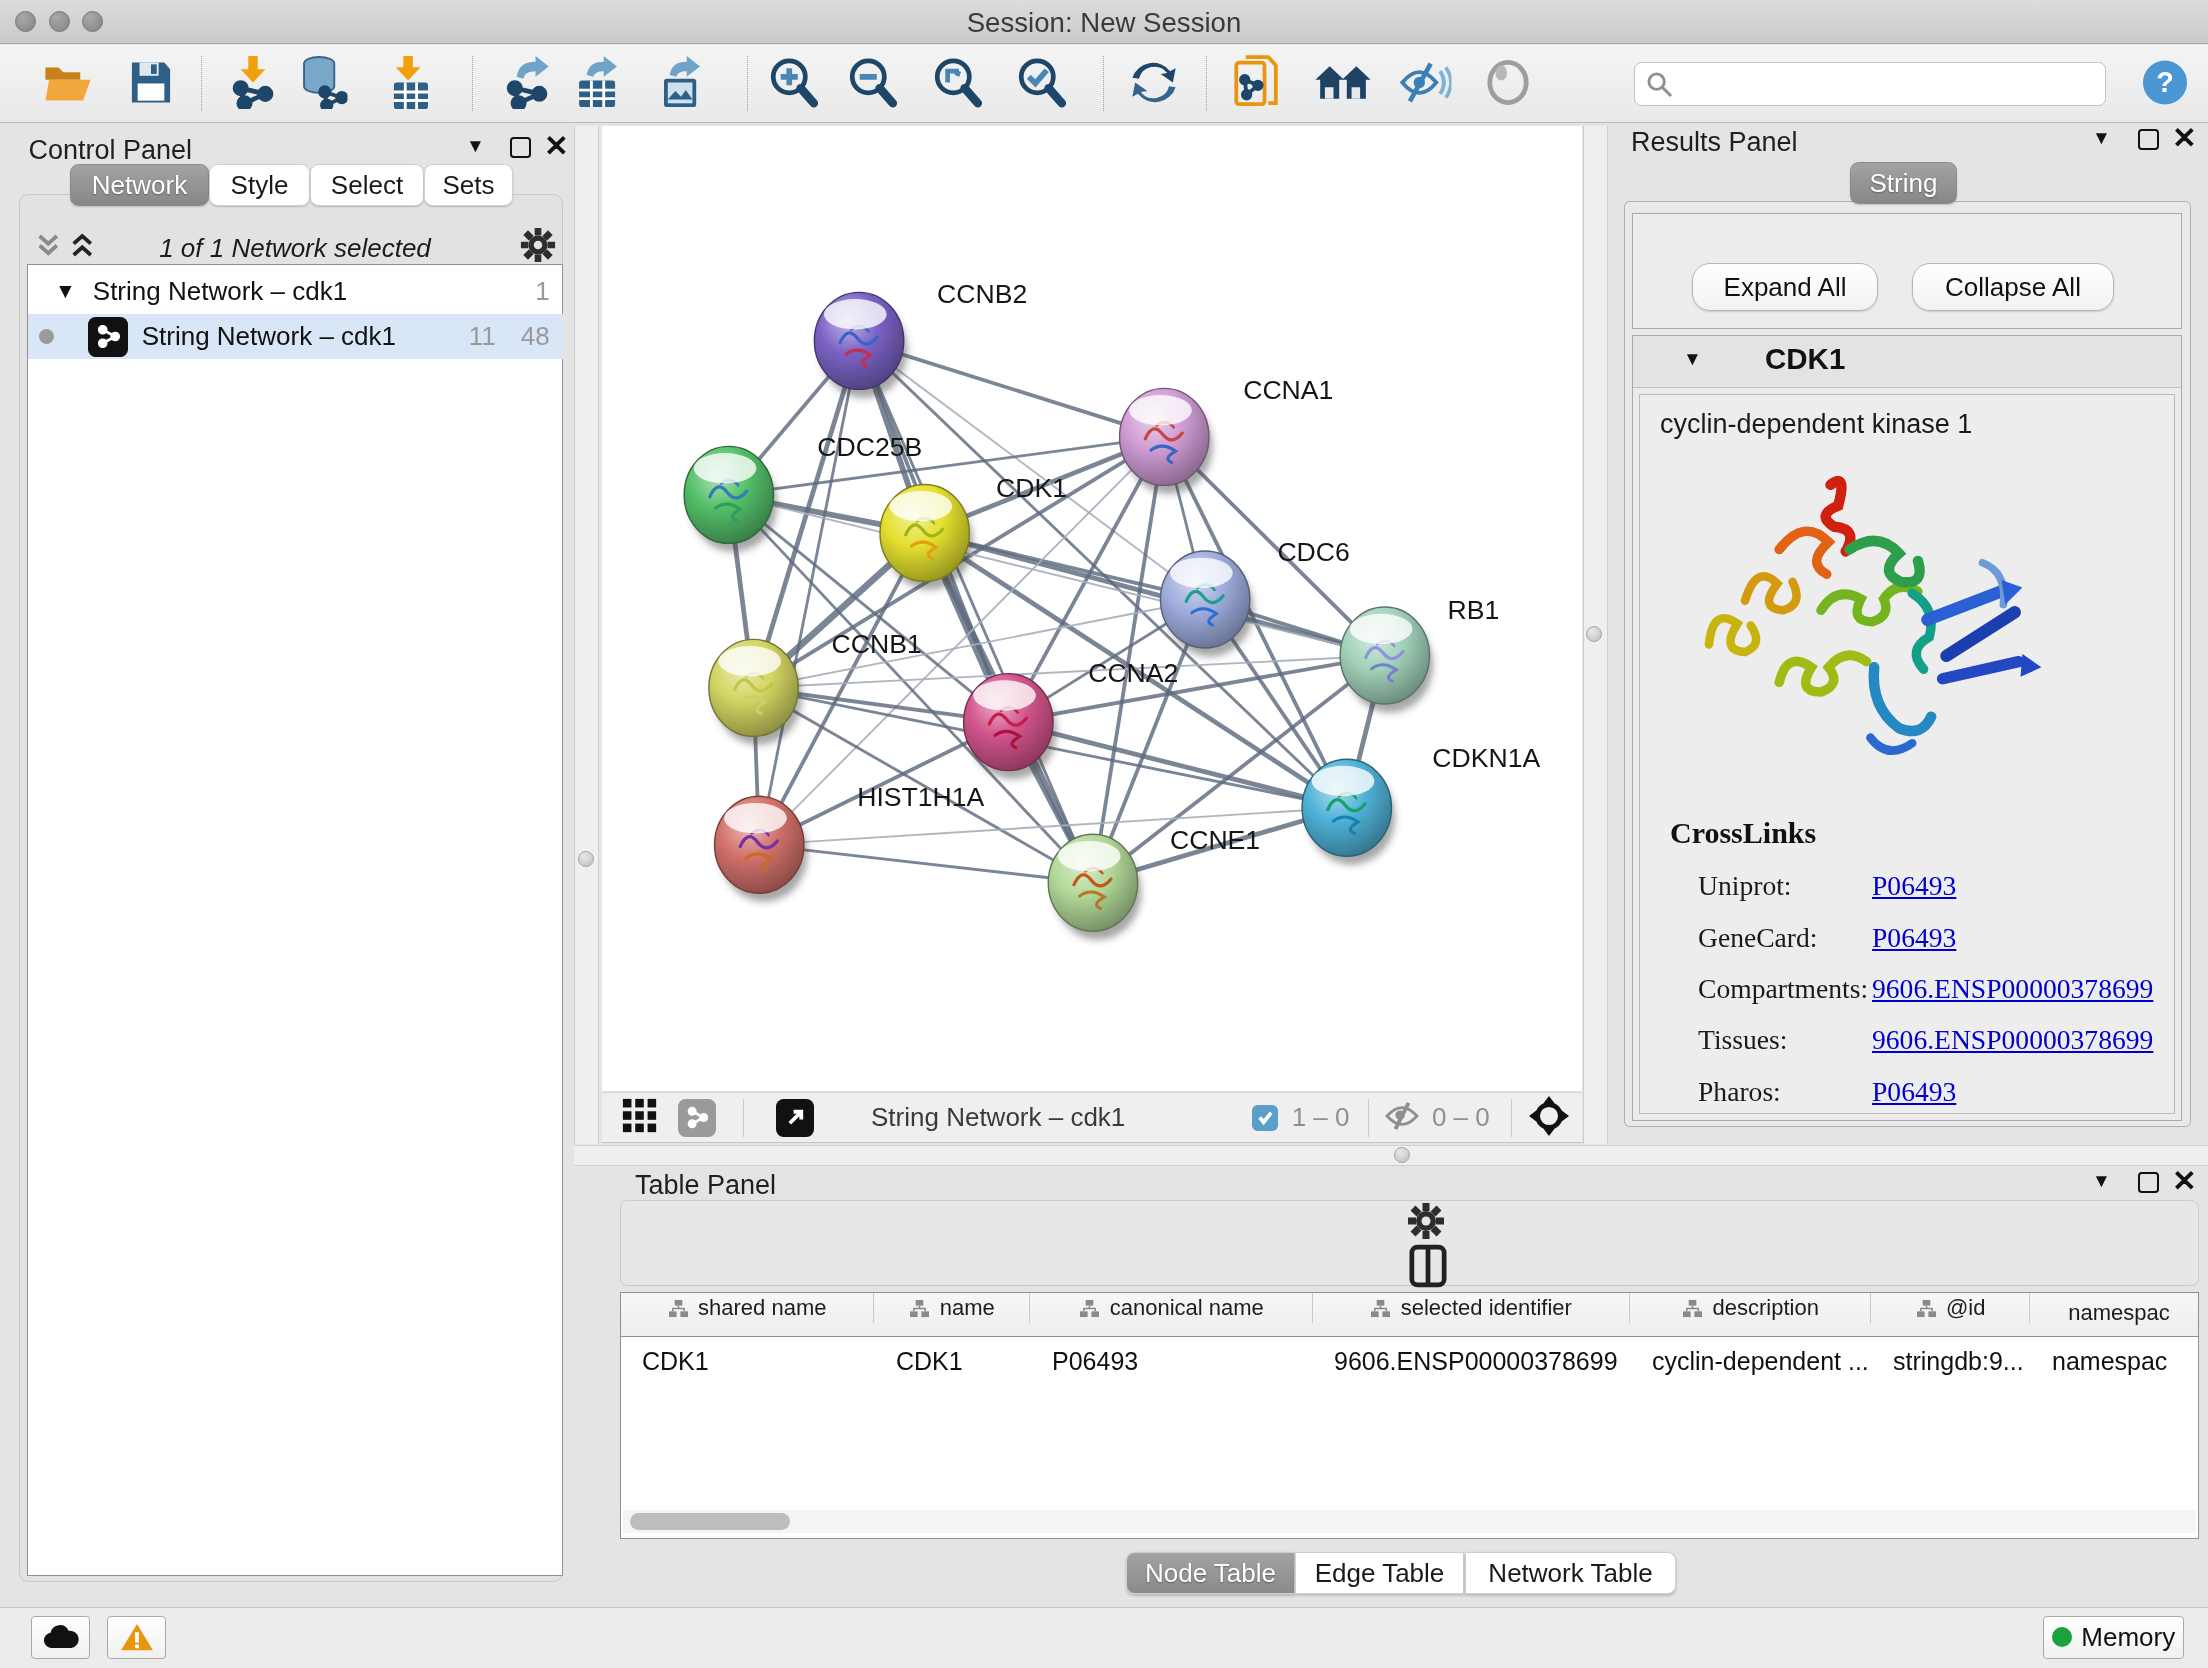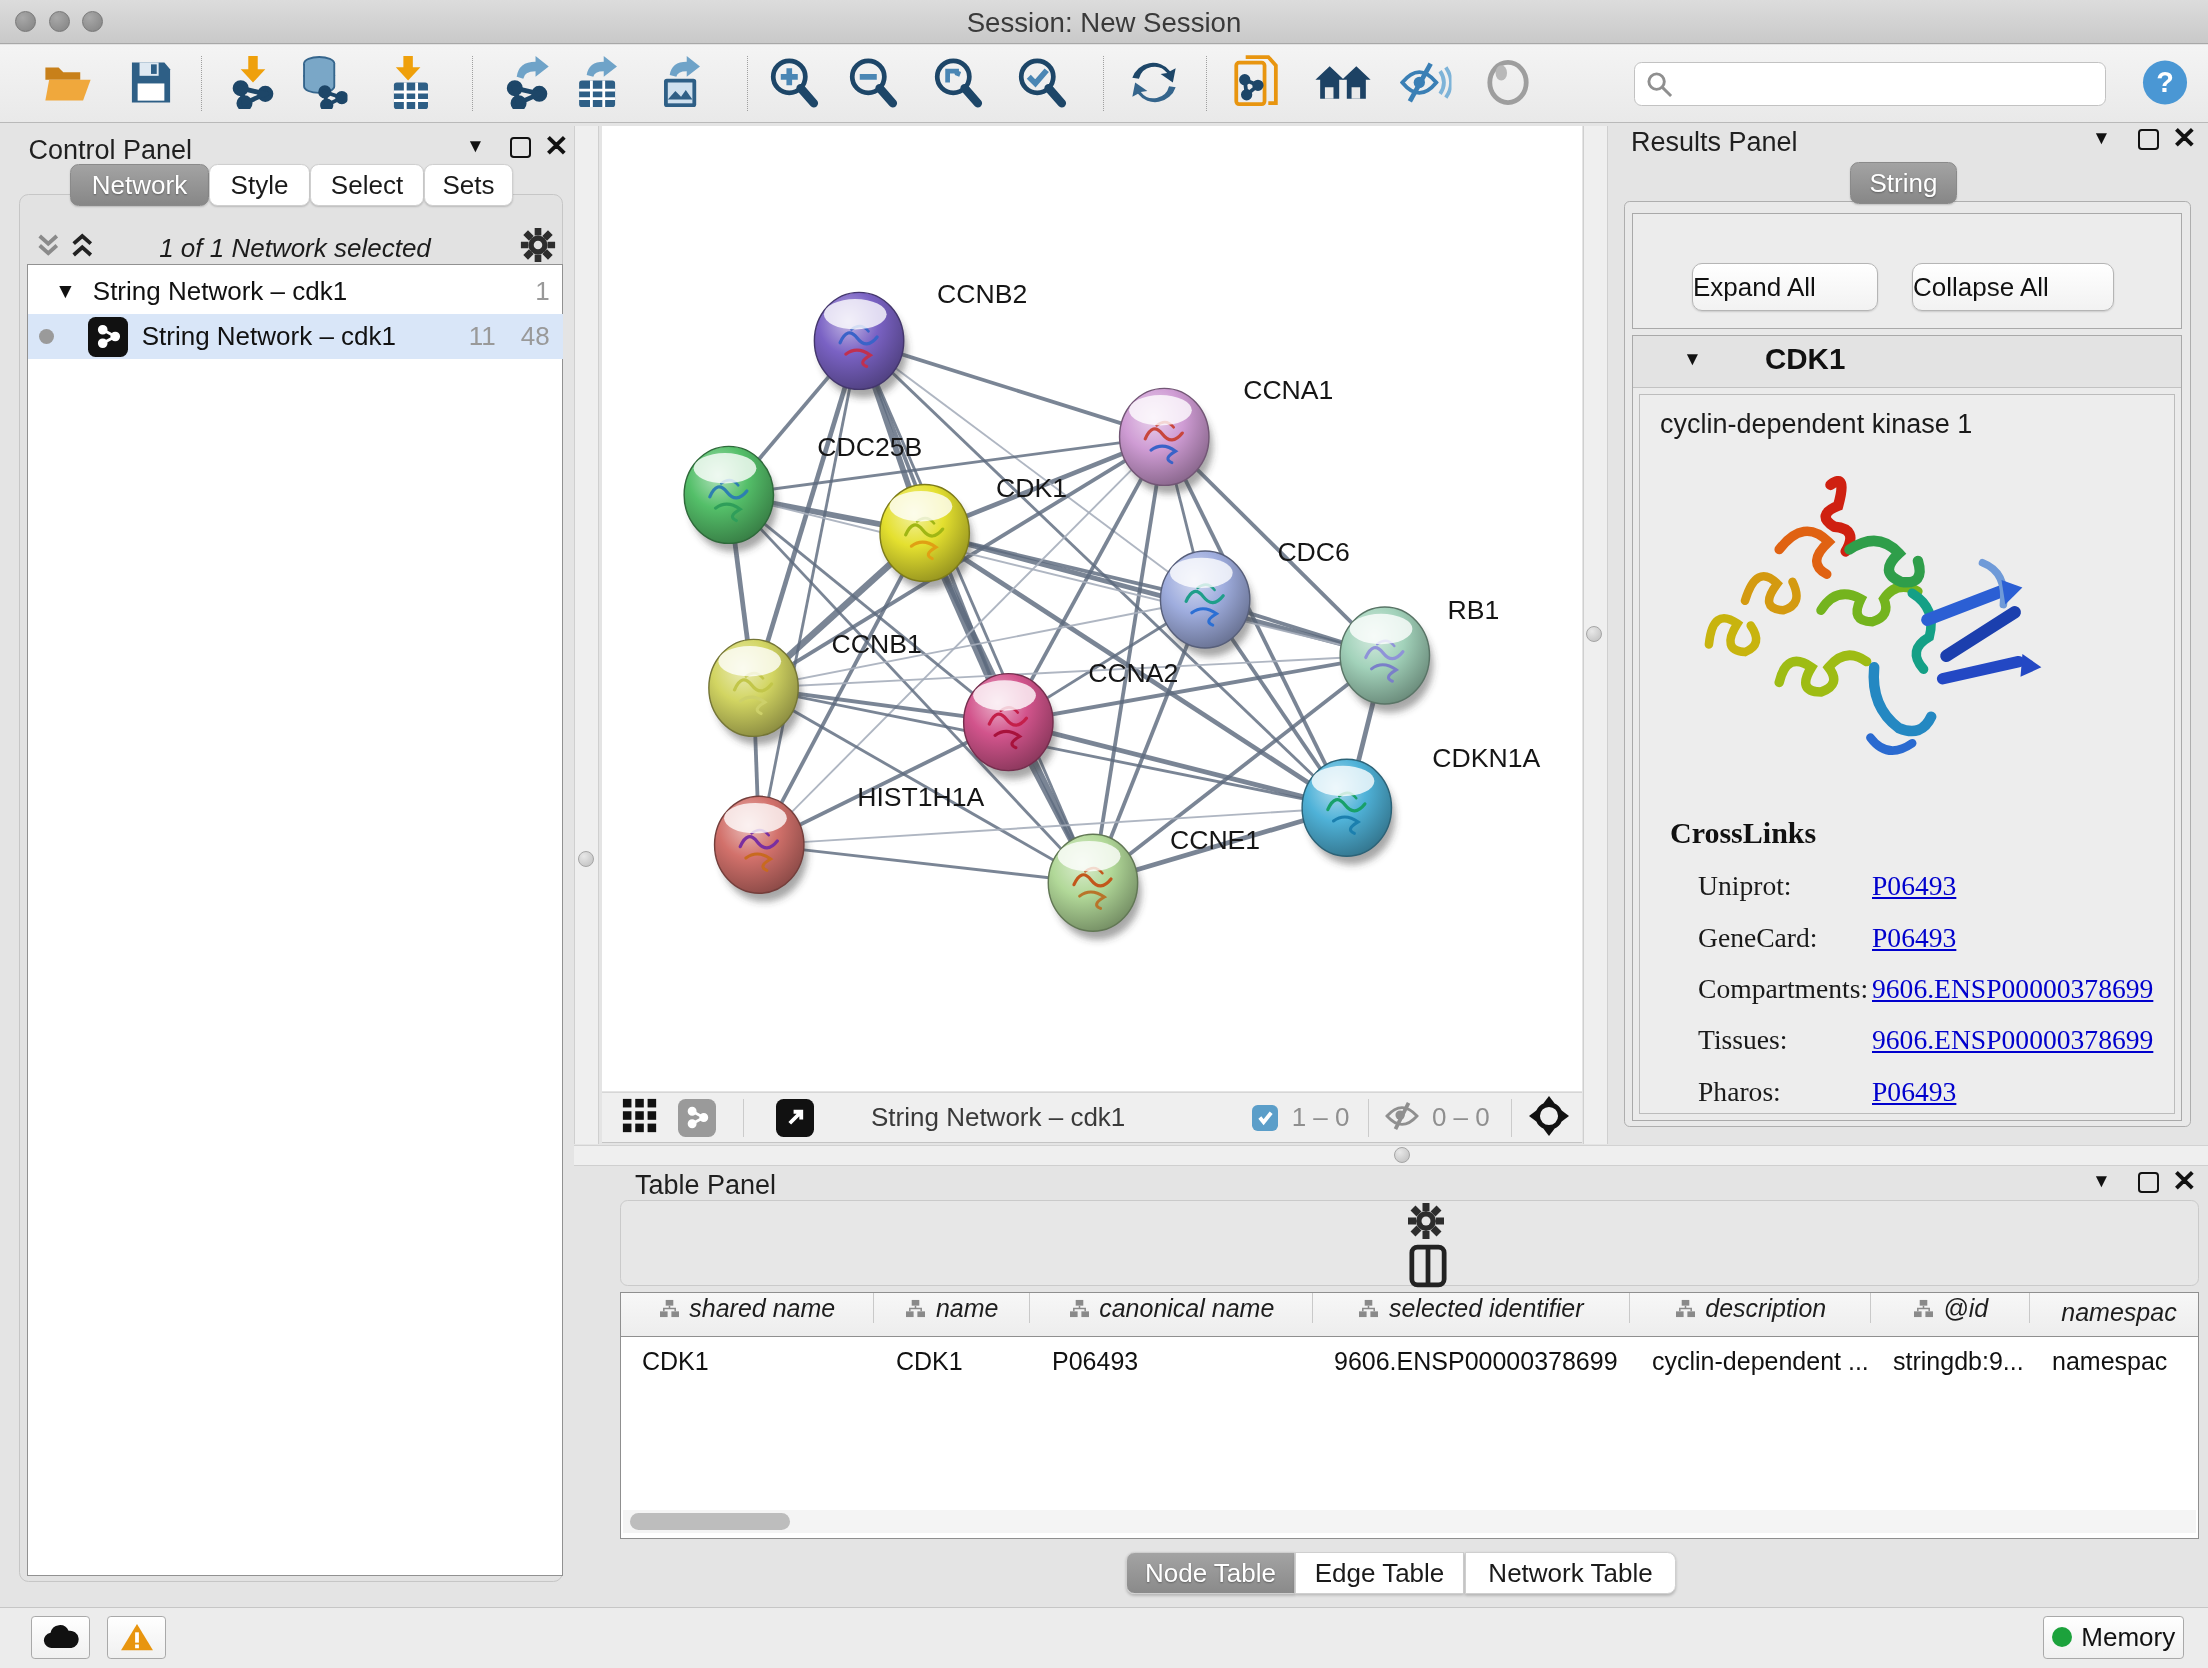--- a/index.html
+++ b/index.html
@@ -66,21 +66,21 @@
   .nf-text { font-size:26px; color:#3a3a3a; }
   .nf-gray { font-size:26px; color:#8f8f8f; }
   .checkbox { width:26px; height:26px; border-radius:5.7px; background:#5b9ec9; display:flex; align-items:center; justify-content:center; }
 
   
   .rp-outer { position:absolute; left:1624px; top:201px; width:567px; height:926px;
     background:#e9e9e9; border:1px solid #aeaeae; border-radius:5.7px; }
   .rp-buttons { position:absolute; left:1632px; top:213px; width:550px; height:116px;
     background:#ececec; border:1px solid #a9a9a9; }
   .btn { position:absolute; background:linear-gradient(#ffffff,#f2f2f2); border:1px solid #b5b5b5;
-    border-radius:10px; font-size:26px; color:#111; text-align:left; cursor:pointer;
+    border-radius:18px; font-size:26px; color:#111; text-align:center; cursor:pointer;
     box-shadow:0 1px 1.9px rgba(0,0,0,.15); }
   .rp-section { position:absolute; left:1632px; top:335px; width:550px; height:786px;
     background:#ebebeb; border:1px solid #a9a9a9; }
   .rp-sec-head { position:absolute; left:1633px; top:336px; width:548px; height:52px;
     background:#e3e3e3; border-bottom:1px solid #c2c2c2; }
   .rp-inner { position:absolute; left:1639px; top:394px; width:536px; height:720px;
     background:#ededed; border:1px solid #bcbcbc; }
   .rp-desc { position:absolute; left:1660px; top:409px; font-size:27px; color:#1a1a1a; }
   .serif { font-family:"Liberation Serif", serif; }
   .xl-title { position:absolute; left:1670px; top:816px; font-size:30px; font-weight:bold; color:#111; }
@@ -90,21 +90,21 @@
 
   
   .tp-toolbar { position:absolute; left:620px; top:1200px; width:1579px; height:86px;
     background:#e7e7e7; border:1px solid #cacaca; border-radius:7.6px; display:flex; align-items:center;flex-direction:column; }
   .tp-table { position:absolute; left:620px; top:1292px; width:1579px; height:247px;
     background:#fff; border:1px solid #8f8f8f; overflow:hidden; }
   .tp-headrow { position:absolute; left:0; top:0; height:44px; width:1807px;
     background:linear-gradient(#f7f7f7,#ededed); border-bottom:1.9px solid #8f8f8f; }
   .th-cell { position:absolute; top:0; height:30px; border-right:1px solid #c9c9c9;
     display:flex; align-items:center; justify-content:center; gap:9.5px;
-    font-size:25px; color:#1d1d1d; cursor:pointer;font-style:italic; }
+    font-size:22px; color:#1d1d1d; cursor:pointer; }
   .td-cell { position:absolute; top:46px; height:44px; display:flex; align-items:center;
     padding-left:21px; font-size:25px; color:#111; }
   .hscroll { position:absolute; left:1.9px; top:217px; width:1573px; height:23px; background:#f4f4f4; }
   .hthumb { position:absolute; left:7.6px; top:2.9px; width:160px; height:17px; border-radius:8.6px; background:#bdbdbd; }
   .bottom-tab { position:absolute; top:1552px; height:42px; background:#fff; border:1px solid #cfcfcf;
     text-align:center; font-size:26px; color:#1a1a1a; line-height:40px; cursor:pointer;
     box-shadow:0 1.9px 2.9px rgba(0,0,0,.2); }
   .bottom-tab.sel { background:linear-gradient(#a3a3a3,#8a8a8a); color:#fff; text-shadow:0 1px 1.9px rgba(0,0,0,.35);text-align:center; }
 
   

